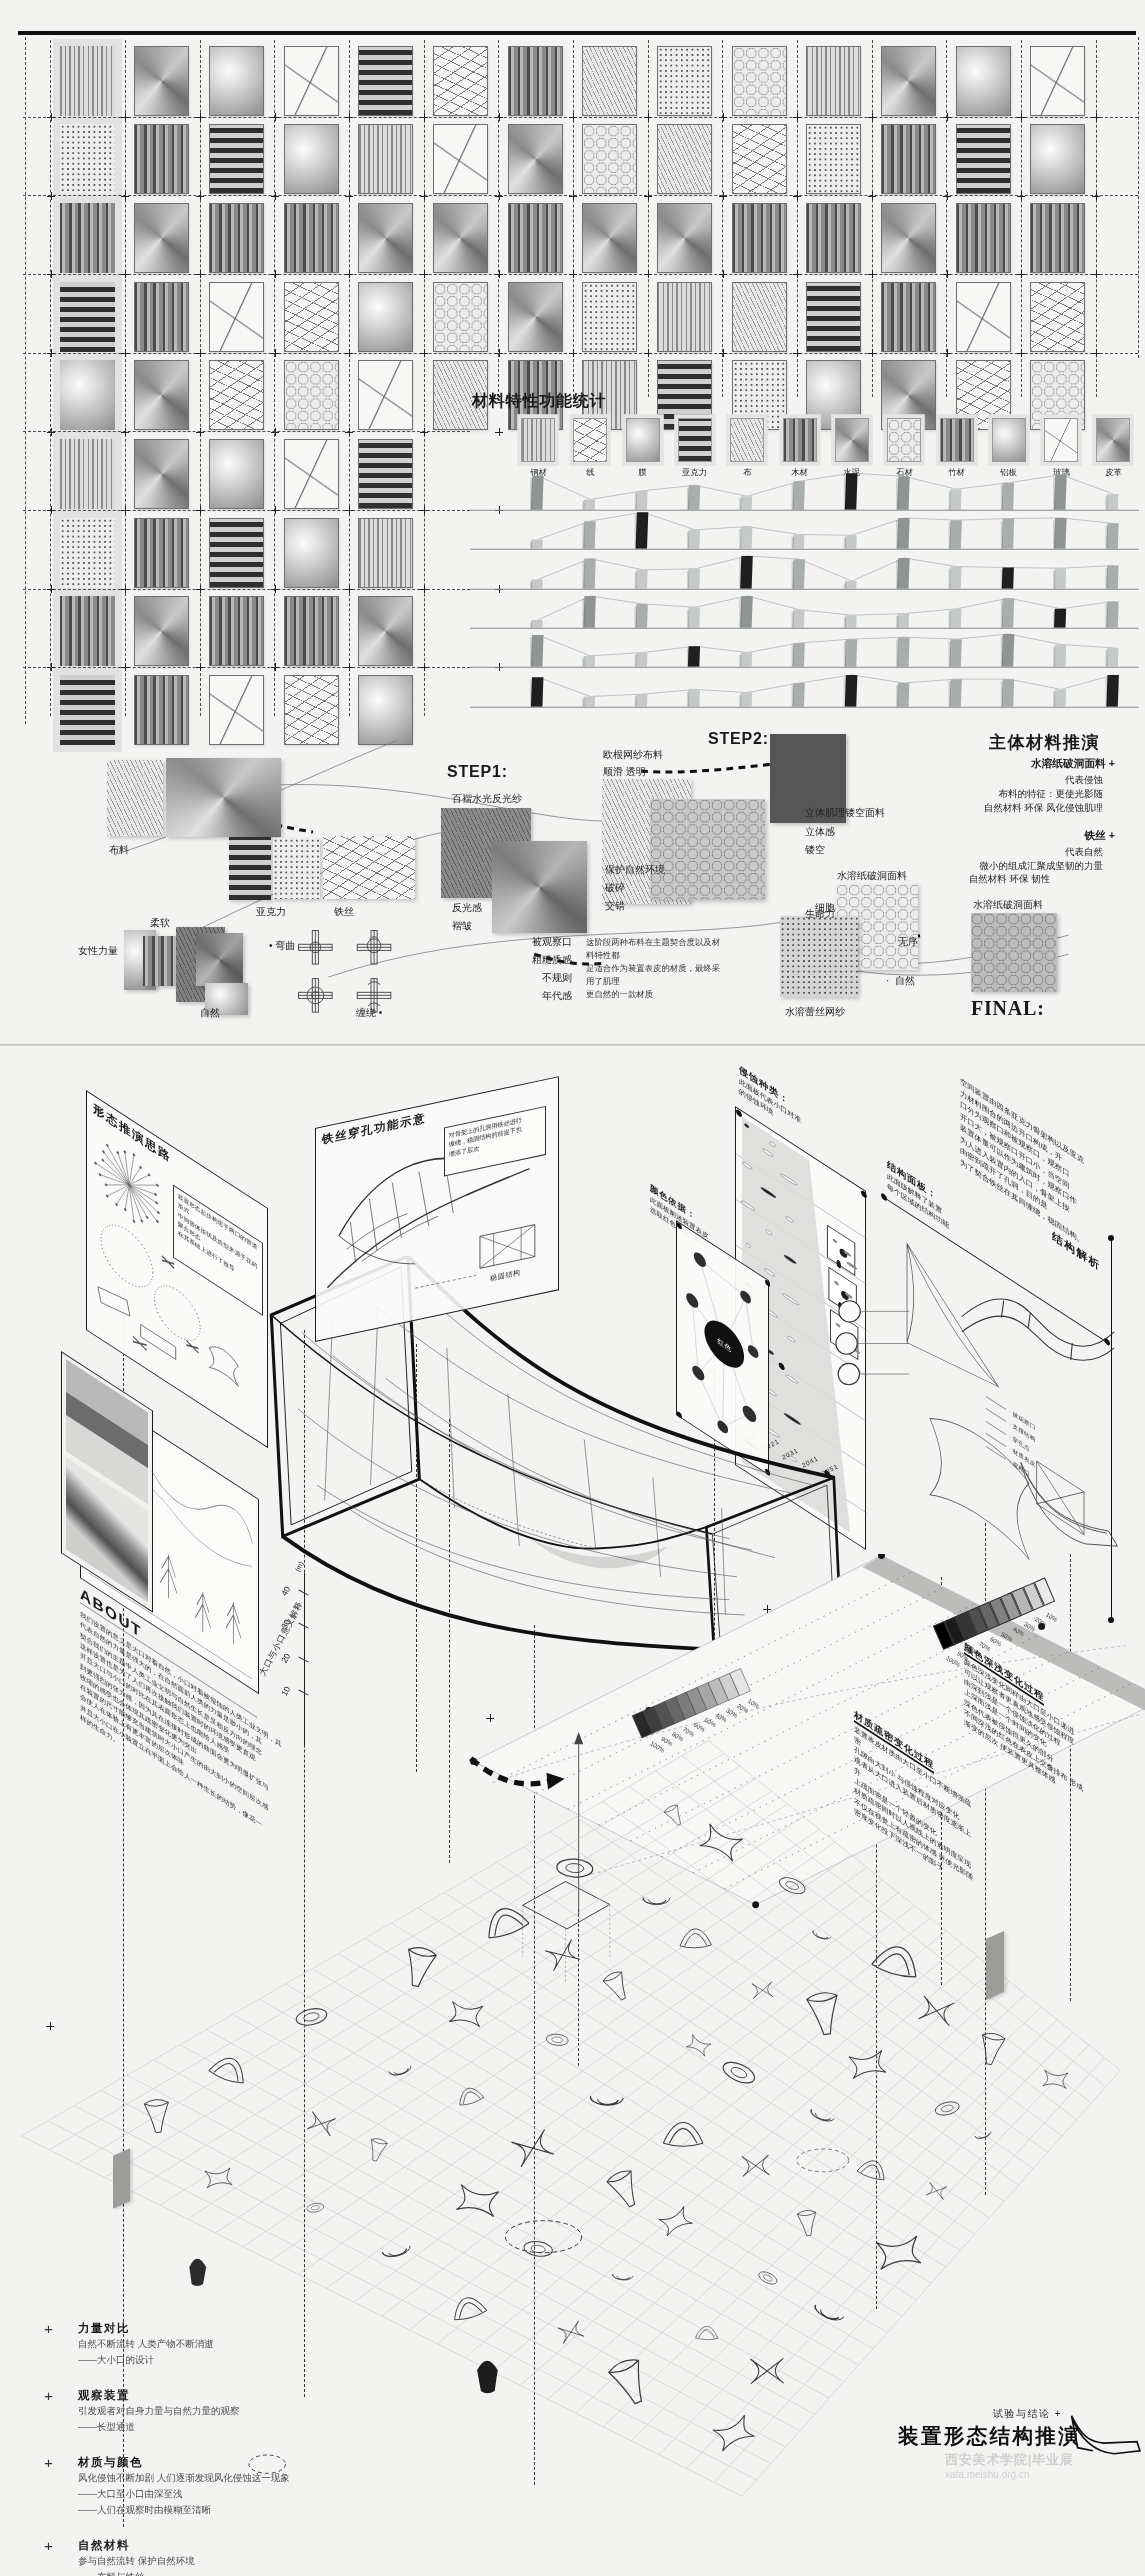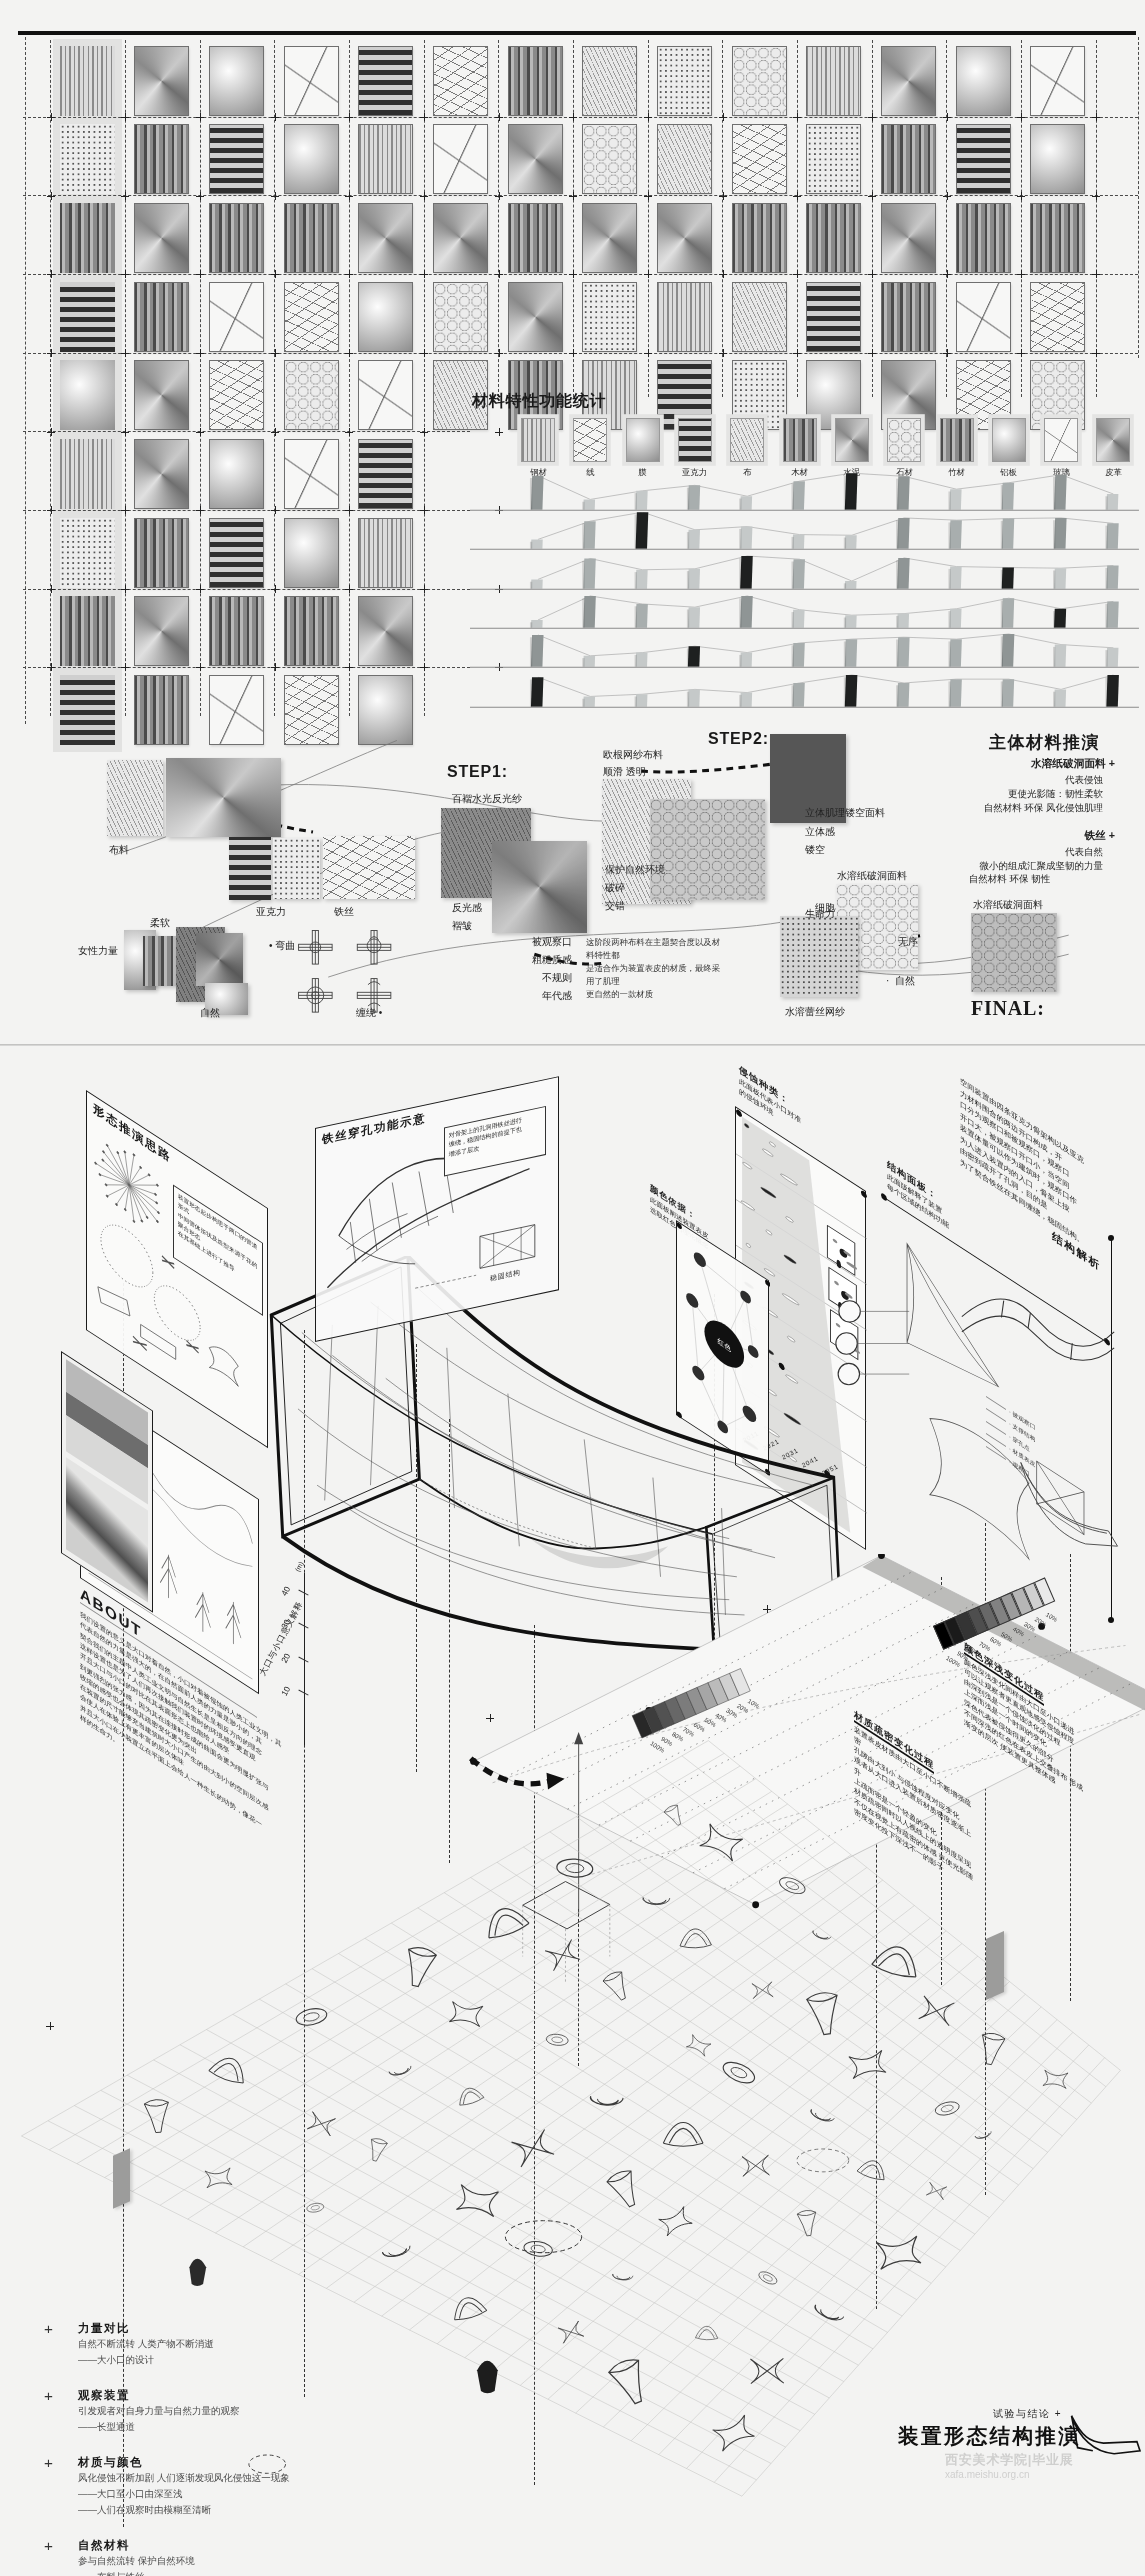--- a/index.html
+++ b/index.html
@@ -580,21 +580,21 @@
   <div class="lbl right" style="left:777px;top:907px;width:58px;">生命力</div>
   <div class="lbl" style="left:886px;top:974px;">
     <span>·&nbsp;&nbsp;</span><span>自然</span></div>
   <div class="lbl" style="left:898px;top:935px;text-align:right;">无序</div>
   <div class="lbl" style="left:785px;top:1005px;">水溶蕾丝网纱</div>
 
   <div class="abs" style="left:989px;top:731px;font-size:17px;font-weight:bold;letter-spacing:1.5px;">主体材料推演</div>
   <div class="mm-line mm-head" style="left:916px;top:757px;width:199px;">
     <span>水溶纸破洞面料</span> <span>+</span></div>
   <div class="mm-line" style="left:916px;top:774px;width:187px;">代表侵蚀</div>
-  <div class="mm-line" style="left:916px;top:788px;width:187px;">更使光影随：韧性柔软</div>
+  <div class="mm-line" style="left:916px;top:788px;width:187px;">布料的特征：更使光影随</div>
   <div class="mm-line" style="left:916px;top:802px;width:187px;">自然材料 环保 风化侵蚀肌理</div>
   <div class="mm-line mm-head" style="left:916px;top:829px;width:199px;">
     <span>铁丝</span> <span>+</span></div>
   <div class="mm-line" style="left:916px;top:846px;width:187px;">代表自然</div>
   <div class="mm-line" style="left:916px;top:860px;width:187px;">微小的组成汇聚成坚韧的力量</div>
   <div class="mm-line" style="left:916px;top:873px;width:187px;text-align:center;">自然材料 环保 韧性</div>
   <div class="lbl" style="left:973px;top:898px;">水溶纸破洞面料</div>
   <div class="tex t7" style="left:971px;top:913px;width:86px;height:79px;filter:brightness(.8);"></div>
   <div class="final" style="left:971px;top:997px;">FINAL:</div>
 

